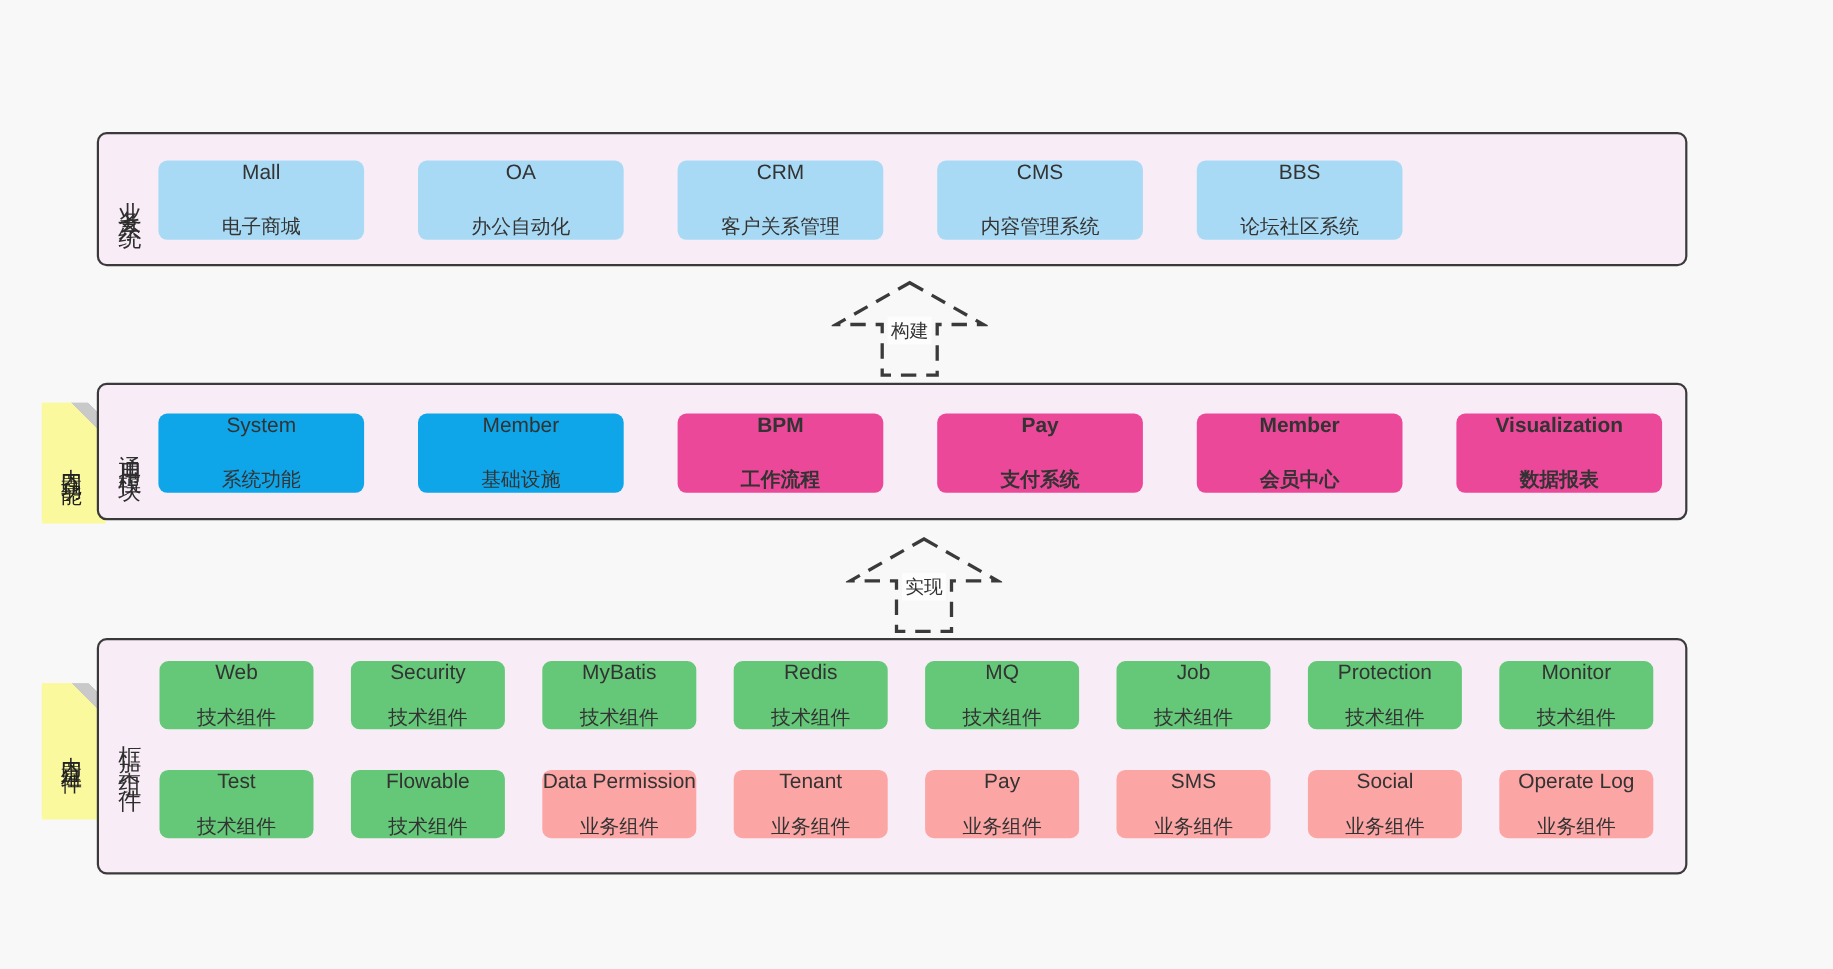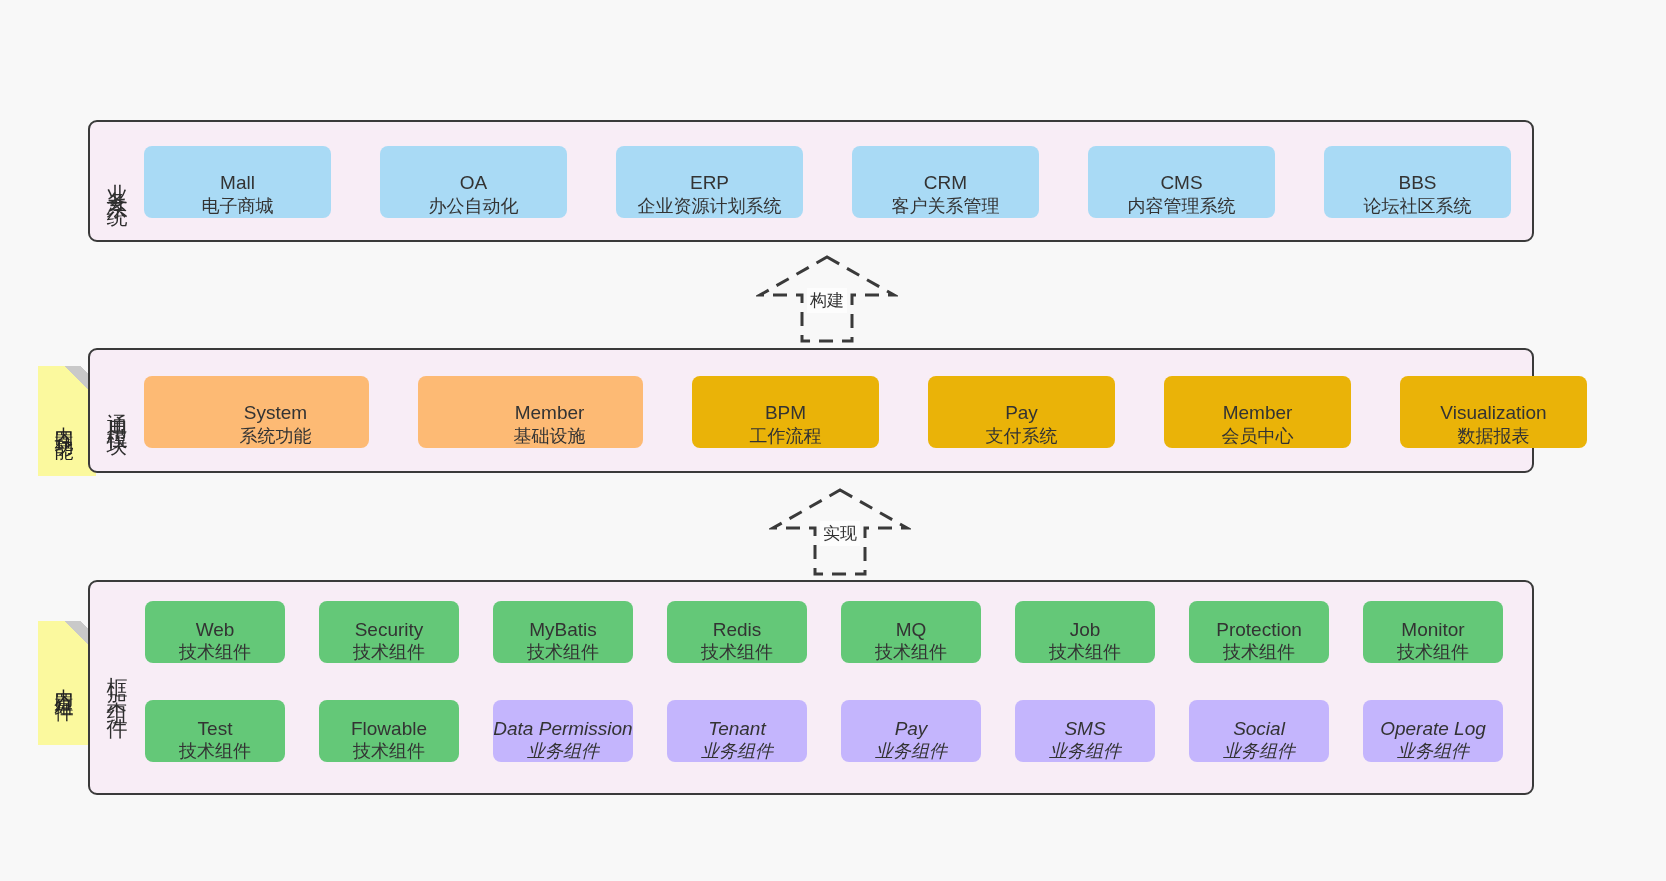--- a/index.html
+++ b/index.html
@@ -51,33 +51,33 @@
   .layer-business   .box-row { top: 24px; }
   .layer-modules    .box-row { top: 26px; }
 
   .node {
     width: 187px;
     height: 72px;
     border-radius: 8px;
     display: flex;
     flex-direction: column;
     align-items: center;
-    justify-content: flex-end;
+    justify-content: space-between;
     text-align: center;
     line-height: 1.28;
     font-size: 19px;
   }
   .node .en { }
   .node .cn { font-size: 18px; }
 
   .node-blue  { background: #a9daf5; }
-  .node-red   { background: #fdba74; padding-left: 38px; }
-  .node-pink  { background: #eab308; }
+  .node-red   { background: #0ea5e9; }
+  .node-pink  { background: #ec4899; font-weight: bold; }
   .node-dark  { background: #64c878; }
-  .node-light { background: #c4b5fd; font-style: italic; }
+  .node-light { background: #fca5a5; }
 
   
   .comp-row { position: absolute; left: 55px; display: flex; gap: 34px; }
   .comp-row-1 { top: 19px; }
   .comp-row-2 { top: 118px; }
   .comp-row .node { width: 140px; height: 62px; font-size: 19px; line-height: 1.18; }
   .comp-row .node .cn { font-size: 18px; }
 
   
   .sticky-note {
@@ -132,24 +132,20 @@
   <div class="box-row">
     <div class="node node-blue">
       <div class="en">Mall</div>
       <div class="cn">电子商城</div>
     </div>
     <div class="node node-blue">
       <div class="en">OA</div>
       <div class="cn">办公自动化</div>
     </div>
     <div class="node node-blue">
-      <div class="en">ERP</div>
-      <div class="cn">企业资源计划系统</div>
-    </div>
-    <div class="node node-blue">
       <div class="en">CRM</div>
       <div class="cn">客户关系管理</div>
     </div>
     <div class="node node-blue">
       <div class="en">CMS</div>
       <div class="cn">内容管理系统</div>
     </div>
     <div class="node node-blue">
       <div class="en">BBS</div>
       <div class="cn">论坛社区系统</div>

